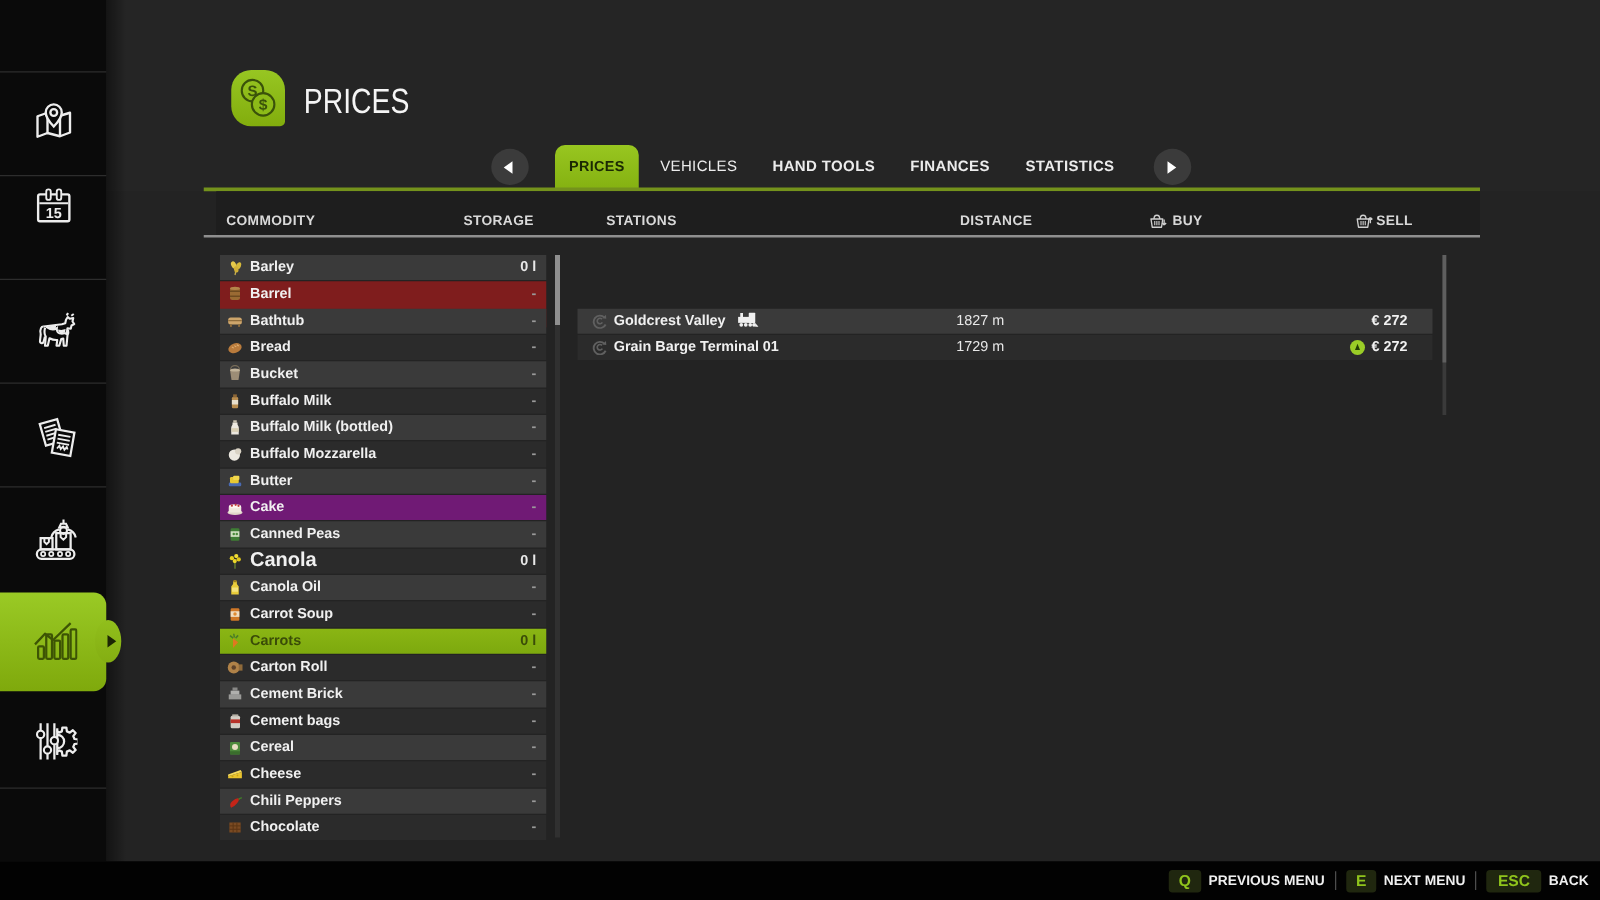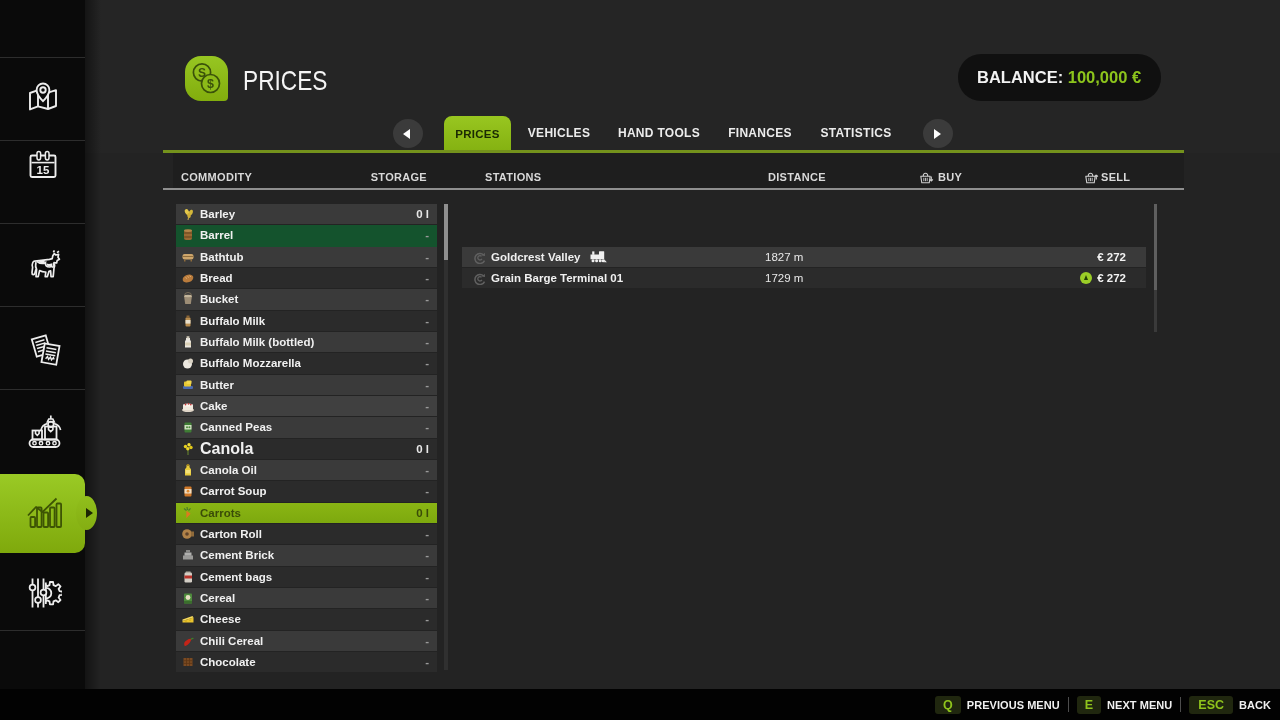--- a/index.html
+++ b/index.html
@@ -101,30 +101,26 @@
 <span style="background:#20270f;color:#8fc41c;font-weight:bold;font-size:12.5px;padding:2px 9px;border-radius:3px;">ESC</span>
 <span style="color:#f0f0f0;font-weight:bold;font-size:11px;letter-spacing:0.05px">BACK</span>
 </div>
 <div class="abs" style="left:185px;top:56px;width:43px;height:45px;background:linear-gradient(#97c622,#82ad0d);border-radius:16px 16px 4px 16px"><svg width="43" height="45" viewBox="0 0 43 45" style="">
         <circle cx="17" cy="16.5" r="8.6" fill="none" stroke="#3a520a" stroke-width="1.7"></circle>
 <text x="17" y="21" font-family="Liberation Sans" font-size="12" font-weight="bold" fill="#3a520a" text-anchor="middle">S</text>
 <circle cx="25.5" cy="27.5" r="9" fill="#8cbb18" stroke="#3a520a" stroke-width="1.7"></circle>
 <text x="25.5" y="32" font-family="Liberation Sans" font-size="12.5" font-weight="bold" fill="#3a520a" text-anchor="middle">$</text>
       </svg></div>
 <div class="abs" style="left:243px;top:65px;height:32px;line-height:32px;font-size:28px;color:#f5f5f5;letter-spacing:0px;transform:scaleX(0.81);transform-origin:left center">PRICES</div>
-<div class="abs" style="left:958px;top:54px;width:203px;height:47px;background:#101010;border-radius:23px;display:flex;align-items:center;padding-left:19px;white-space:nowrap">
-<span style="color:#f2f2f2;font-weight:bold;font-size:16.5px">BALANCE:&nbsp;</span>
-      <span style="color:#8cc41c;font-weight:bold;font-size:16.5px">100,000 €</span>
-    </div>
 <div class="abs" style="left:393px;top:119px;width:30px;height:29px;border-radius:50%;background:#3b3b3b"></div>
 <div class="abs" style="left:403px;top:128.5px;width:0;height:0;border-top:5px solid transparent;border-bottom:5px solid transparent;border-right:7px solid #fff"></div>
 <div class="abs" style="left:923px;top:119px;width:30px;height:29px;border-radius:50%;background:#3b3b3b"></div>
 <div class="abs" style="left:934px;top:128.5px;width:0;height:0;border-top:5px solid transparent;border-bottom:5px solid transparent;border-left:7px solid #fff"></div>
 <div class="abs" style="left:444px;top:116px;width:67px;height:36px;background:linear-gradient(#98c620,#84b111);border-radius:8px 8px 0 0;display:flex;align-items:center;justify-content:center;color:#1b2903;font-weight:bold;font-size:11.5px;letter-spacing:0.3px">PRICES</div>
-<div class="abs" style="left:489px;top:126px;width:140px;text-align:center;color:#ececec;font-weight:bold;font-size:12px;letter-spacing:0.3px">VEHICLES</div>
+<div class="abs" style="left:489px;top:126px;width:140px;text-align:center;color:#ececec;font-weight:normal;font-size:12px;letter-spacing:0.3px">VEHICLES</div>
 <div class="abs" style="left:589px;top:126px;width:140px;text-align:center;color:#ececec;font-weight:bold;font-size:12px;letter-spacing:0.3px">HAND TOOLS</div>
 <div class="abs" style="left:690px;top:126px;width:140px;text-align:center;color:#ececec;font-weight:bold;font-size:12px;letter-spacing:0.3px">FINANCES</div>
 <div class="abs" style="left:786px;top:126px;width:140px;text-align:center;color:#ececec;font-weight:bold;font-size:12px;letter-spacing:0.3px">STATISTICS</div>
 <div class="abs" style="left:163px;top:150px;width:1021px;height:2.5px;background:#74921c"></div>
 <div class="abs" style="left:173px;top:153px;width:1011px;height:35px;background:#1e1e1e"></div>
 <div class="abs" style="left:163px;top:188px;width:1021px;height:2px;background:#8f8f8f"></div>
 <div class="abs" style="left:181px;color:#d9d9d9;font-weight:bold;font-size:11px;letter-spacing:0.3px;top:171px">COMMODITY</div>
 <div class="abs" style="left:327px;width:100px;text-align:right;color:#d9d9d9;font-weight:bold;font-size:11px;letter-spacing:0.3px;top:171px">STORAGE</div>
 <div class="abs" style="left:485px;color:#d9d9d9;font-weight:bold;font-size:11px;letter-spacing:0.3px;top:171px">STATIONS</div>
 <div class="abs" style="left:768px;color:#d9d9d9;font-weight:bold;font-size:11px;letter-spacing:0.3px;top:171px">DISTANCE</div>
@@ -145,21 +141,21 @@
 <div class="abs" style="left:176px;top:204.00px;width:261px;height:20.33px;background:#3a3a3a;overflow:hidden">
       <div class="abs" style="left:5px;top:3px;width:14px;height:14px"><svg width="14" height="14" viewBox="0 0 14 14" style="">
           <path d="M7 13 L9 4" stroke="#c8b050" stroke-width="1" fill="none"></path>
           <ellipse cx="6" cy="5" rx="2" ry="3" fill="#e4c84a" transform="rotate(-25 6 5)"></ellipse>
           <ellipse cx="10" cy="5.5" rx="1.8" ry="2.8" fill="#d4b83a" transform="rotate(20 10 5.5)"></ellipse>
           <ellipse cx="8" cy="8.5" rx="1.8" ry="2.6" fill="#cfae36" transform="rotate(-8 8 8.5)"></ellipse>
         </svg></div>
       <div class="abs" style="left:24px;top:0;height:20.33px;line-height:20.33px;font-weight:bold;font-size:11.5px;color:#f0f0f0">Barley</div>
       <div class="abs" style="right:8px;top:0;height:20.33px;line-height:20.33px;font-weight:bold;font-size:11.5px;color:#e8e8e8">0 l</div>
     </div>
-<div class="abs" style="left:176px;top:225.33px;width:261px;height:37px;background:#14532d;overflow:hidden">
+<div class="abs" style="left:176px;top:225.33px;width:261px;height:37px;background:#7f1d1d;overflow:hidden">
       <div class="abs" style="left:5px;top:3px;width:14px;height:14px"><svg width="14" height="14" viewBox="0 0 14 14" style="">
           <rect x="3" y="2" width="8" height="10" rx="2" fill="#9a6a33"></rect>
           <rect x="3" y="4.4" width="8" height="1.2" fill="#6e4a20"></rect>
           <rect x="3" y="8.4" width="8" height="1.2" fill="#6e4a20"></rect>
           <ellipse cx="7" cy="2.6" rx="4" ry="1.3" fill="#b4854a"></ellipse>
         </svg></div>
       <div class="abs" style="left:24px;top:0;height:20.33px;line-height:20.33px;font-weight:bold;font-size:11.5px;color:#f0f0f0">Barrel</div>
       <div class="abs" style="right:8px;top:0;height:20.33px;line-height:20.33px;font-weight:bold;font-size:11.5px;color:#9a9a9a">-</div>
     </div>
 <div class="abs" style="left:176px;top:246.66px;width:261px;height:20.33px;background:#3a3a3a;overflow:hidden">
@@ -217,21 +213,21 @@
     </div>
 <div class="abs" style="left:176px;top:374.64px;width:261px;height:20.33px;background:#3a3a3a;overflow:hidden">
       <div class="abs" style="left:5px;top:3px;width:14px;height:14px"><svg width="14" height="14" viewBox="0 0 14 14" style="">
           <rect x="2" y="8" width="10" height="3" rx="1" fill="#4a6ab0"></rect>
           <rect x="3" y="3.5" width="7" height="5" rx="1" fill="#e8c832"></rect>
           <rect x="5.5" y="2.5" width="5" height="3.5" rx="0.8" fill="#f2d84e"></rect>
         </svg></div>
       <div class="abs" style="left:24px;top:0;height:20.33px;line-height:20.33px;font-weight:bold;font-size:11.5px;color:#f0f0f0">Butter</div>
       <div class="abs" style="right:8px;top:0;height:20.33px;line-height:20.33px;font-weight:bold;font-size:11.5px;color:#9a9a9a">-</div>
     </div>
-<div class="abs" style="left:176px;top:395.97px;width:261px;height:20.33px;background:#404040;overflow:hidden">
+<div class="abs" style="left:176px;top:395.97px;width:261px;height:20.33px;background:#701a75;overflow:hidden">
       <div class="abs" style="left:5px;top:3px;width:14px;height:14px"><svg width="14" height="14" viewBox="0 0 14 14" style="">
           <ellipse cx="7" cy="11" rx="6" ry="2" fill="#e0d6c8"></ellipse>
           <rect x="2" y="6" width="10" height="5" rx="1" fill="#f0e9dd"></rect>
           <ellipse cx="7" cy="6" rx="5" ry="1.6" fill="#fbf7ef"></ellipse>
           <circle cx="4.5" cy="5.5" r="0.9" fill="#c03a3a"></circle>
           <circle cx="7.5" cy="4.8" r="0.9" fill="#c03a3a"></circle>
           <circle cx="9.8" cy="5.6" r="0.9" fill="#c03a3a"></circle>
         </svg></div>
       <div class="abs" style="left:24px;top:0;height:20.33px;line-height:20.33px;font-weight:bold;font-size:11.5px;color:#f0f0f0">Cake</div>
       <div class="abs" style="right:8px;top:0;height:20.33px;line-height:20.33px;font-weight:bold;font-size:11.5px;color:#9a9a9a">-</div>
@@ -327,21 +323,21 @@
           <circle cx="9" cy="8.3" r="0.7" fill="#c9a516"></circle>
         </svg></div>
       <div class="abs" style="left:24px;top:0;height:20.33px;line-height:20.33px;font-weight:bold;font-size:11.5px;color:#f0f0f0">Cheese</div>
       <div class="abs" style="right:8px;top:0;height:20.33px;line-height:20.33px;font-weight:bold;font-size:11.5px;color:#9a9a9a">-</div>
     </div>
 <div class="abs" style="left:176px;top:630.60px;width:261px;height:20.33px;background:#3a3a3a;overflow:hidden">
       <div class="abs" style="left:5px;top:3px;width:14px;height:14px"><svg width="14" height="14" viewBox="0 0 14 14" style="">
           <path d="M3 11.5 Q2 8 5 6.5 Q9 4.5 10.5 5.5 Q11 7 8.5 9 Q5.5 11.5 3 11.5 z" fill="#c42418" transform="rotate(-12 7 8)"></path>
           <path d="M10 5.5 q1.5-1.5 2.5-1" stroke="#3f7d28" stroke-width="1.3" fill="none"></path>
         </svg></div>
-      <div class="abs" style="left:24px;top:0;height:20.33px;line-height:20.33px;font-weight:bold;font-size:11.5px;color:#f0f0f0">Chili Cereal</div>
+      <div class="abs" style="left:24px;top:0;height:20.33px;line-height:20.33px;font-weight:bold;font-size:11.5px;color:#f0f0f0">Chili Peppers</div>
       <div class="abs" style="right:8px;top:0;height:20.33px;line-height:20.33px;font-weight:bold;font-size:11.5px;color:#9a9a9a">-</div>
     </div>
 <div class="abs" style="left:176px;top:651.93px;width:261px;height:20.33px;background:#2b2b2b;overflow:hidden">
       <div class="abs" style="left:5px;top:3px;width:14px;height:14px"><svg width="14" height="14" viewBox="0 0 14 14" style="">
           <rect x="2.5" y="3" width="9" height="8" fill="#7a4a22"></rect>
           <path d="M5.5 3 v8 M8.5 3 v8 M2.5 5.7 h9 M2.5 8.4 h9" stroke="#5a331500" stroke-width="0"></path>
           <path d="M5.5 3 v8 M8.5 3 v8 M2.5 5.7 h9 M2.5 8.4 h9" stroke="#5c3514" stroke-width="0.8"></path>
         </svg></div>
       <div class="abs" style="left:24px;top:0;height:20.33px;line-height:20.33px;font-weight:bold;font-size:11.5px;color:#f0f0f0">Chocolate</div>
       <div class="abs" style="right:8px;top:0;height:20.33px;line-height:20.33px;font-weight:bold;font-size:11.5px;color:#9a9a9a">-</div>

